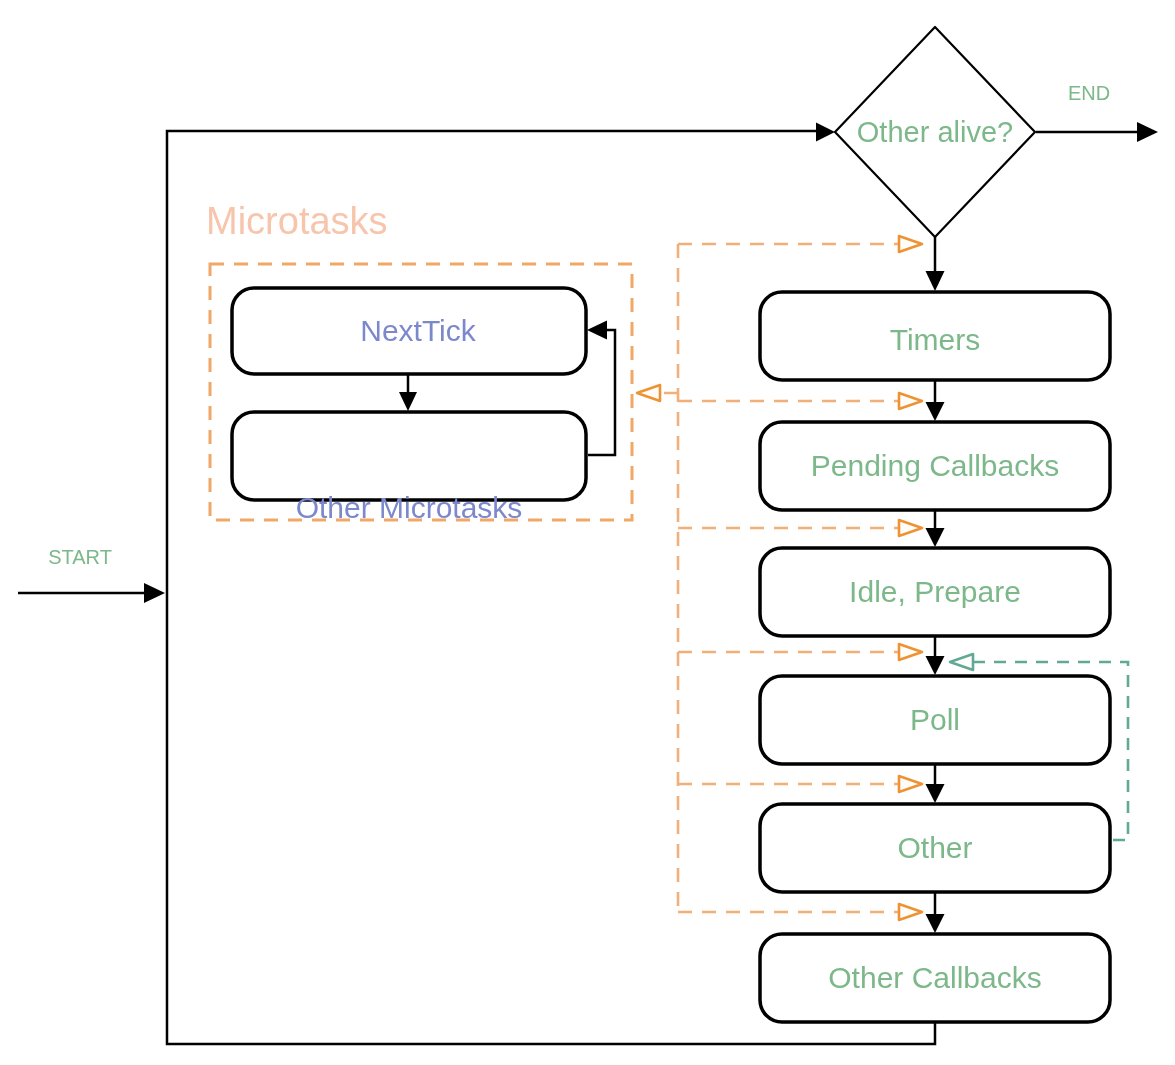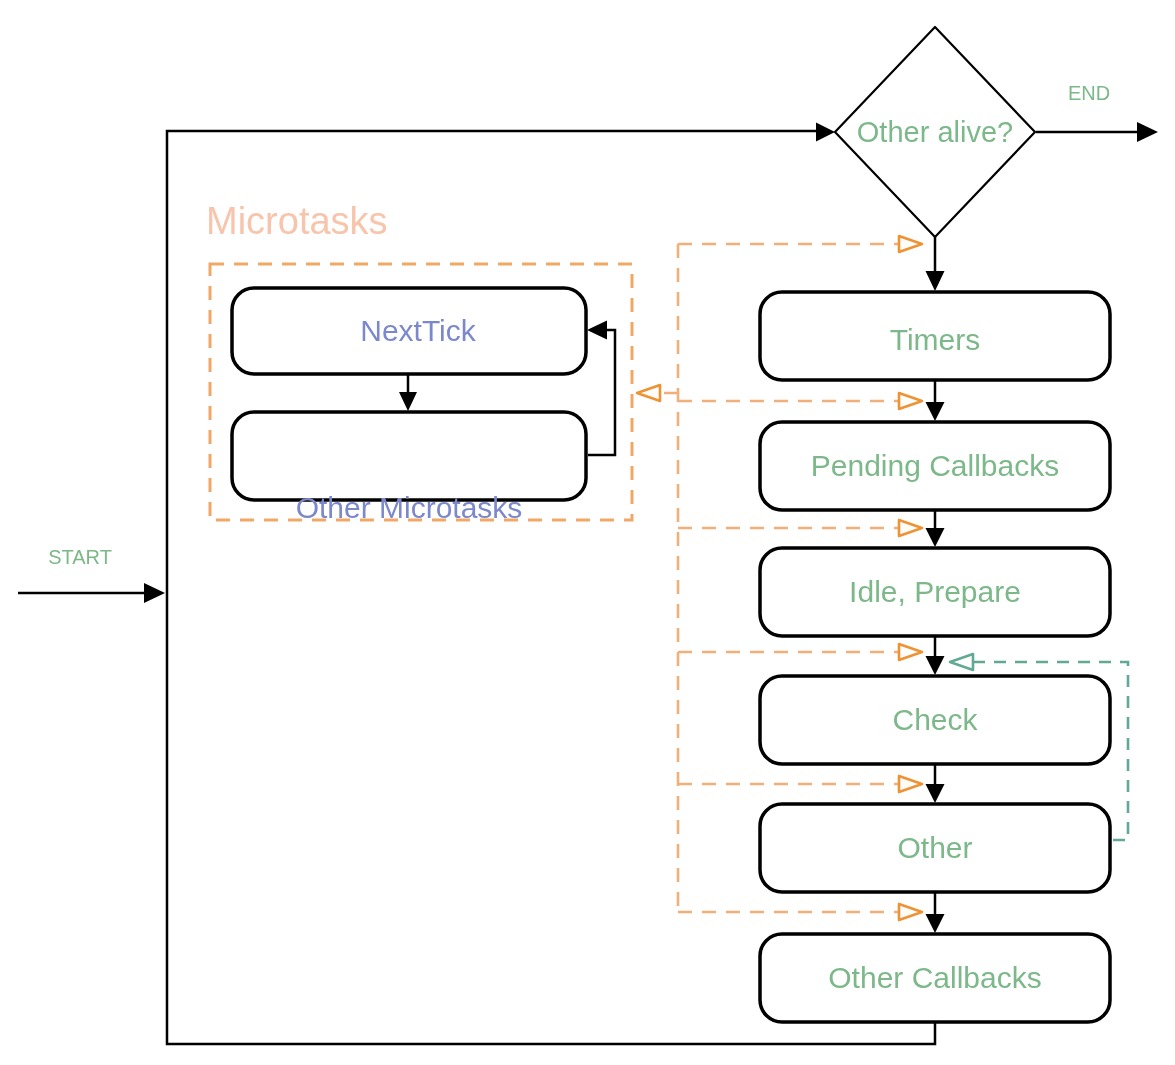--- a/index.html
+++ b/index.html
@@ -107,17 +107,17 @@
   <div class="lbl startend" style="left:1044px;top:72px;width:90px;height:42px;">END</div>
 
   <div class="lbl decision" style="left:835px;top:27px;width:200px;height:210px;">Other alive?</div>
 
   <div class="lbl micro" style="left:241px;top:288px;width:354px;height:86px;">NextTick</div>
   <div class="lbl micro" style="left:232px;top:412px;width:354px;height:112px;margin-top:40px;">Other Microtasks</div>
 
   <div class="lbl phase" style="left:760px;top:296px;width:350px;height:88px;">Timers</div>
   <div class="lbl phase" style="left:760px;top:422px;width:350px;height:88px;">Pending Callbacks</div>
   <div class="lbl phase" style="left:760px;top:548px;width:350px;height:88px;">Idle, Prepare</div>
-  <div class="lbl phase" style="left:760px;top:676px;width:350px;height:88px;">Check</div>
+  <div class="lbl phase" style="left:760px;top:676px;width:350px;height:88px;">Poll</div>
   <div class="lbl phase" style="left:760px;top:804px;width:350px;height:88px;">Other</div>
   <div class="lbl phase" style="left:760px;top:934px;width:350px;height:88px;">Other Callbacks</div>
 
 </div>
 
 </body></html>

